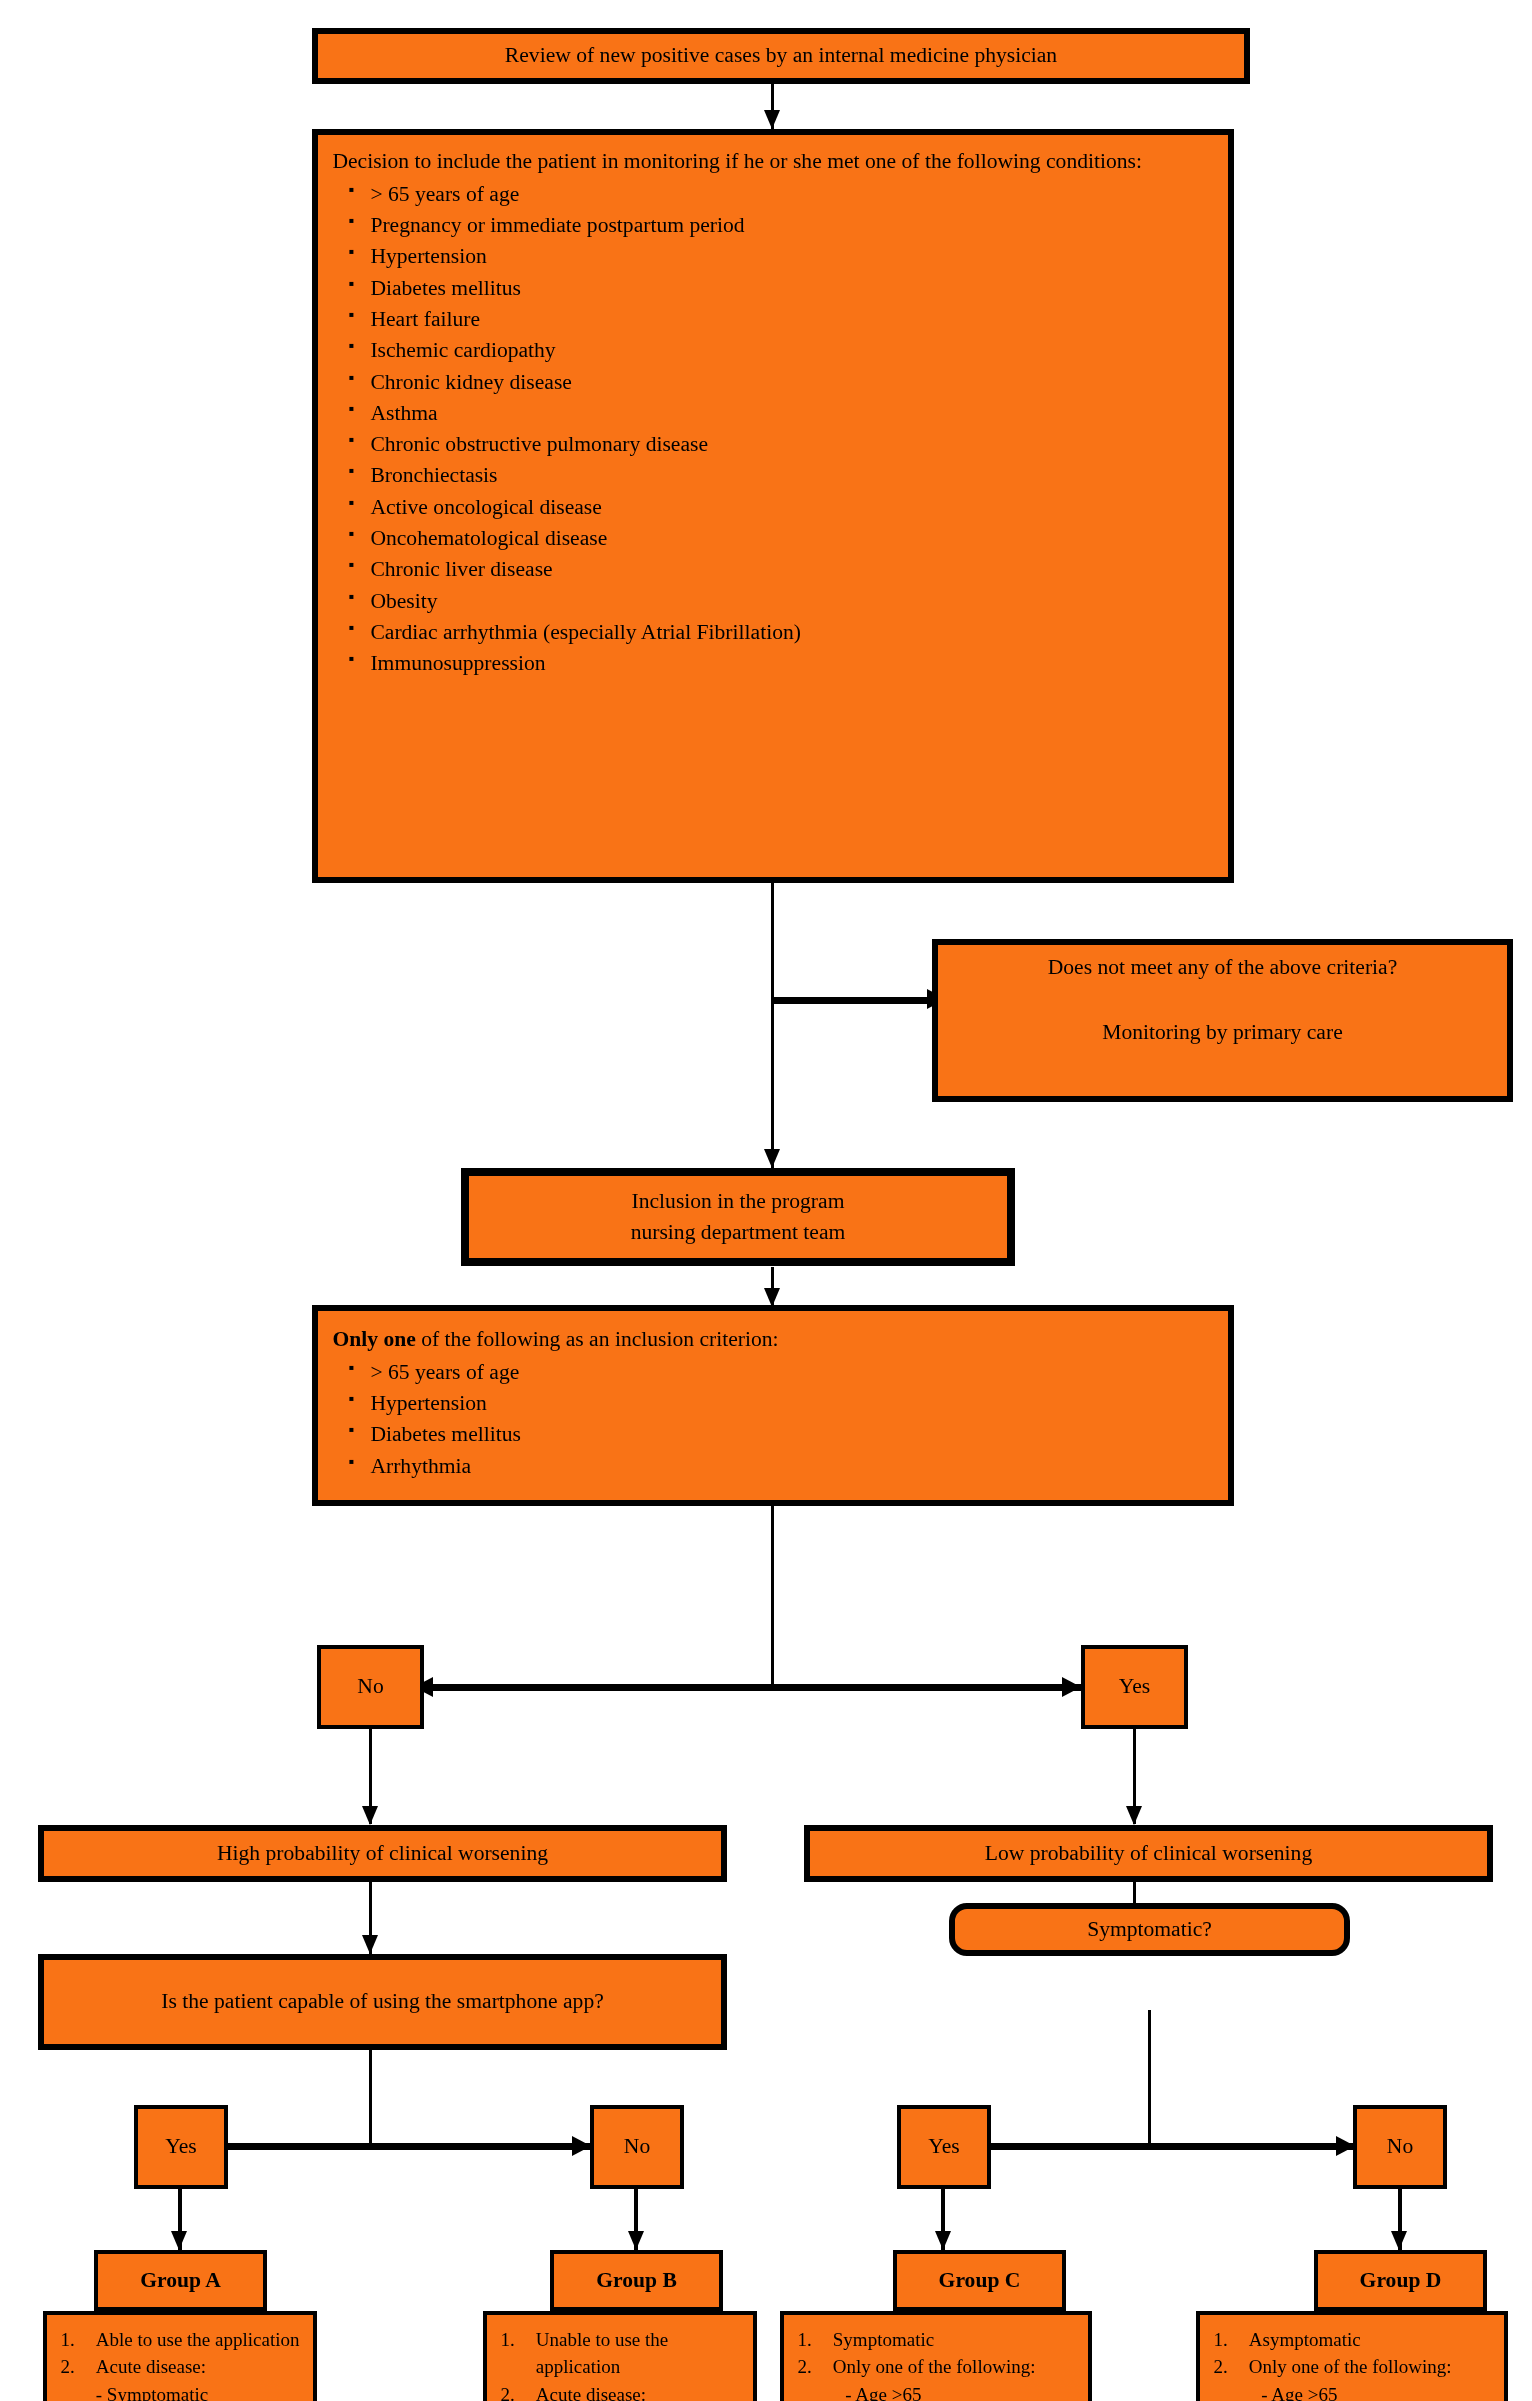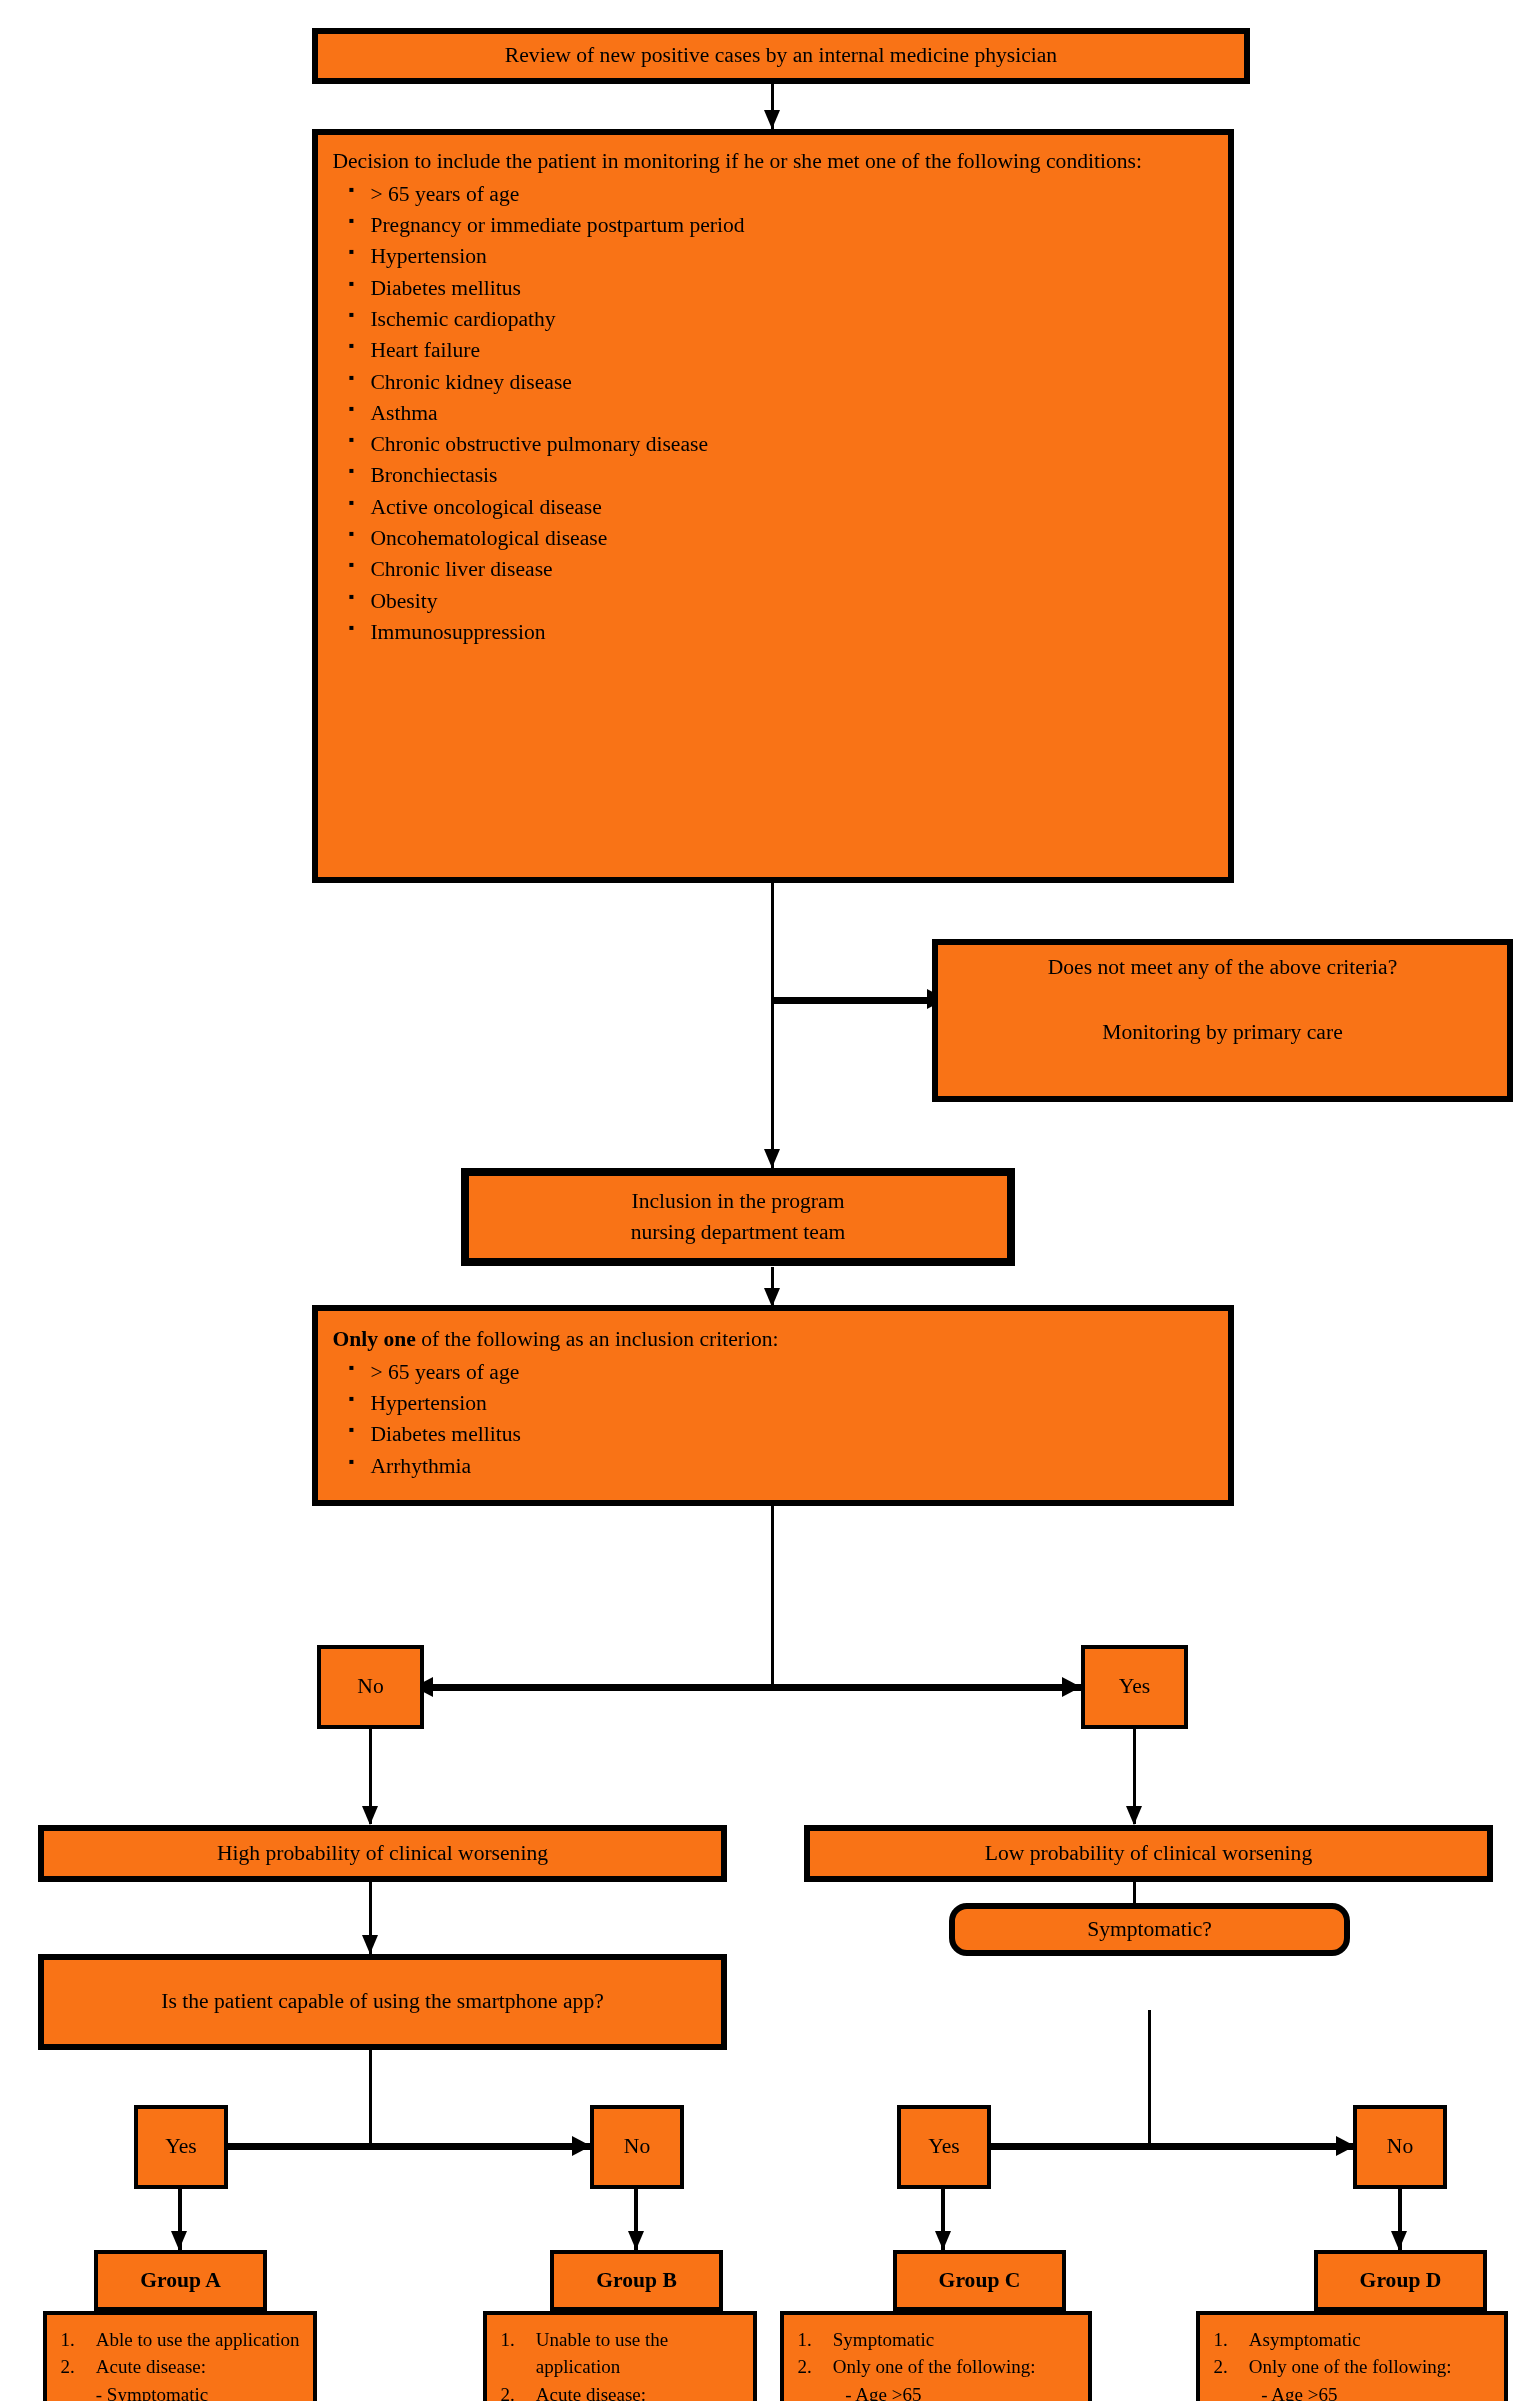--- a/index.html
+++ b/index.html
@@ -112,30 +112,31 @@
   <div class="vline" style="left:771px; top:84px; width:2.9px; height:47px;"></div>
   <div class="arrow-down" style="left:764px; top:110px;"></div>
 
   <div class="box thick" style="left:312px; top:129px; width:922px; height:754px; padding:10.6px 14.4px;">
     <div class="lead">Decision to include the patient in monitoring if he or she met one of the following conditions:</div>
     <ul class="bullets">
       <li>&gt; 65 years of age</li>
       <li>Pregnancy or immediate postpartum period</li>
       <li>Hypertension</li>
       <li>Diabetes mellitus</li>
+      <li>Heart failure</li>
       <li>Ischemic cardiopathy</li>
-      <li>Heart failure</li>
       <li>Chronic kidney disease</li>
       <li>Asthma</li>
       <li>Chronic obstructive pulmonary disease</li>
       <li>Bronchiectasis</li>
       <li>Active oncological disease</li>
       <li>Oncohematological disease</li>
       <li>Chronic liver disease</li>
       <li>Obesity</li>
+      <li>Cardiac arrhythmia (especially Atrial Fibrillation)</li>
       <li>Immunosuppression</li>
     </ul>
   </div>
 
   <div class="vline" style="left:771px; top:883px; width:2.9px; height:285px;"></div>
   <div class="arrow-down" style="left:764px; top:1149px;"></div>
 
   <div class="hline fat" style="left:774px; top:997px; width:158px; height:6.7px;"></div>
   <div class="arrow-right" style="left:927px; top:989px;"></div>
 

